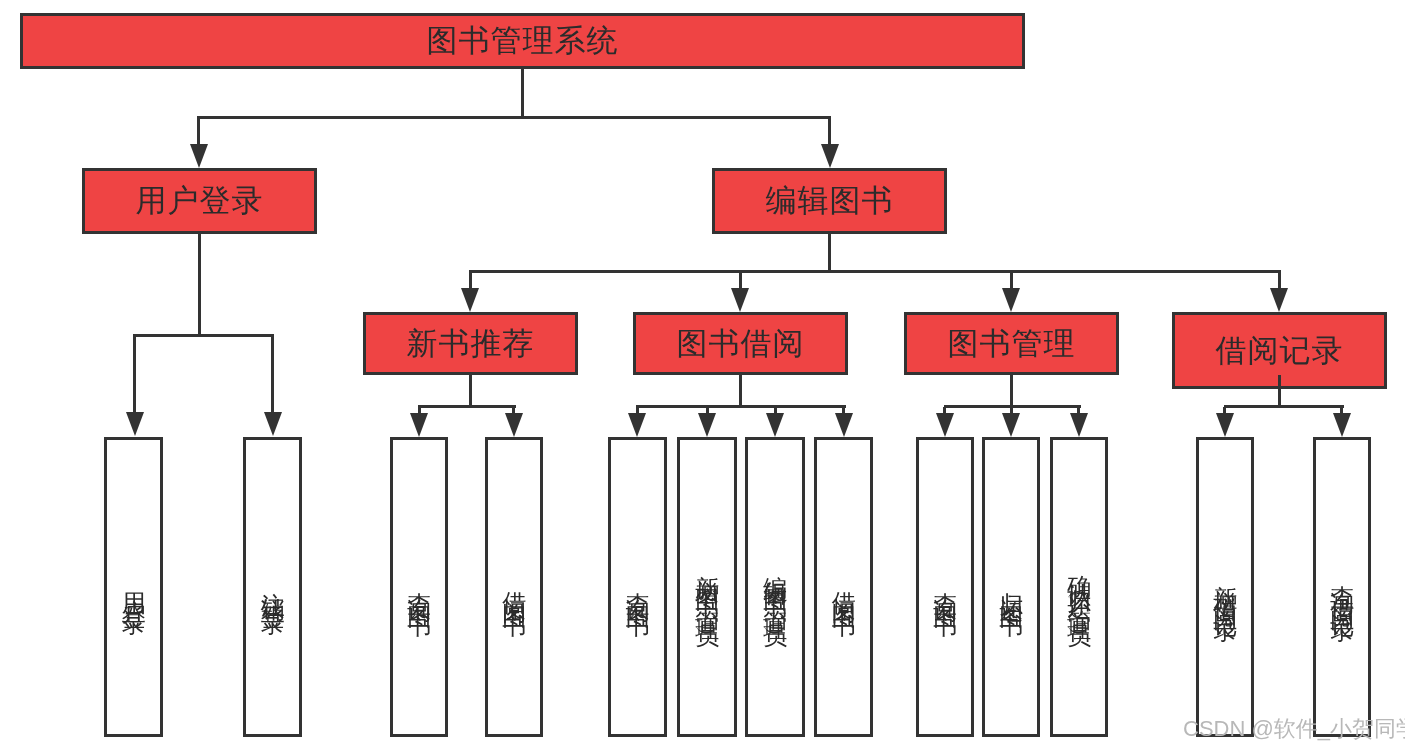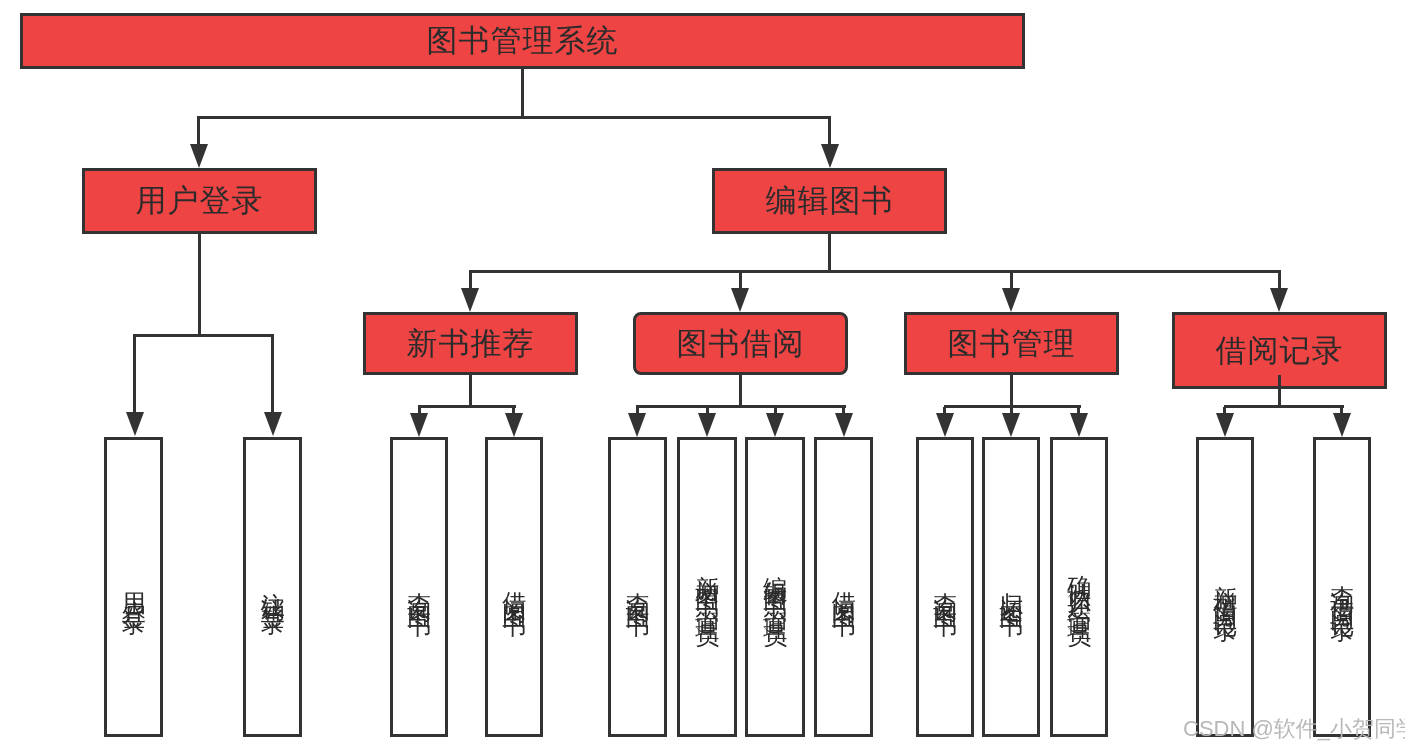--- a/index.html
+++ b/index.html
@@ -99,21 +99,21 @@
   <div class="vl" style="left:739px;top:272px;height:18px;"></div>
   <div class="arw" style="left:731px;top:288px;"></div>
   <div class="vl" style="left:1010px;top:272px;height:18px;"></div>
   <div class="arw" style="left:1002px;top:288px;"></div>
   <div class="vl" style="left:1278px;top:272px;height:18px;"></div>
   <div class="arw" style="left:1270px;top:288px;"></div>
 
   <div class="box" style="left:363px;top:312px;width:215px;height:63px;">
     <span>新书推荐</span>
   </div>
-  <div class="box" style="left:633px;top:312px;width:215px;height:63px;border-radius:8px;">
+  <div class="box" style="left:633px;top:312px;width:215px;height:63px;">
     <span>图书借阅</span>
   </div>
   <div class="box" style="left:904px;top:312px;width:215px;height:63px;">
     <span>图书管理</span>
   </div>
   <div class="box" style="left:1172px;top:312px;width:215px;height:77px;">
     <span>借阅记录</span>
   </div>
 
   <div class="vl" style="left:469px;top:375px;height:32px;"></div>

